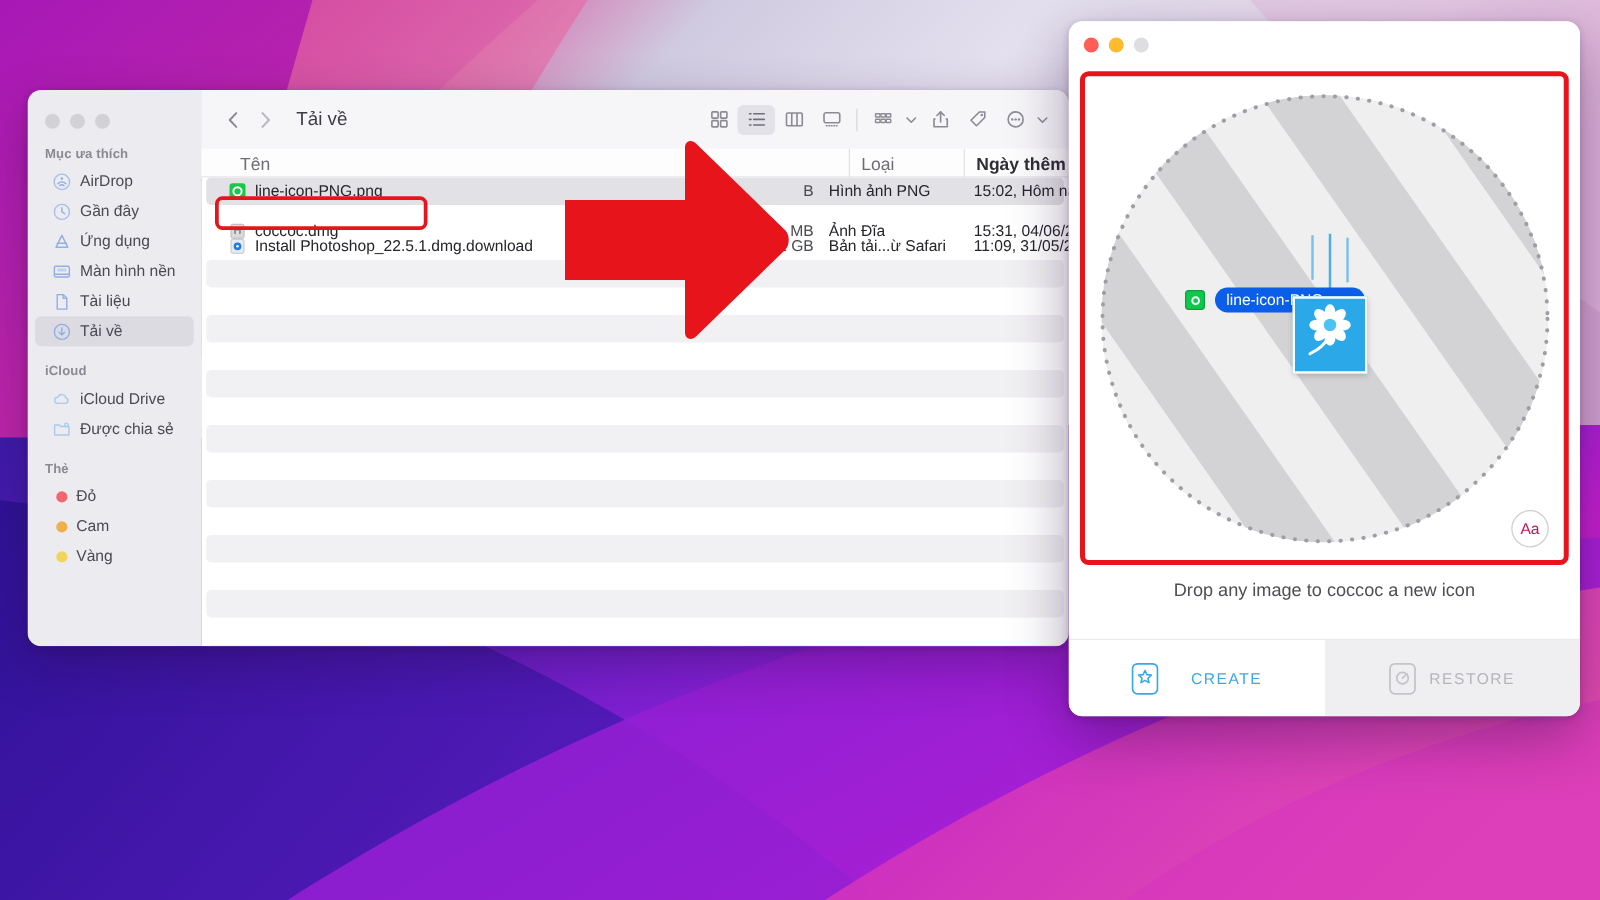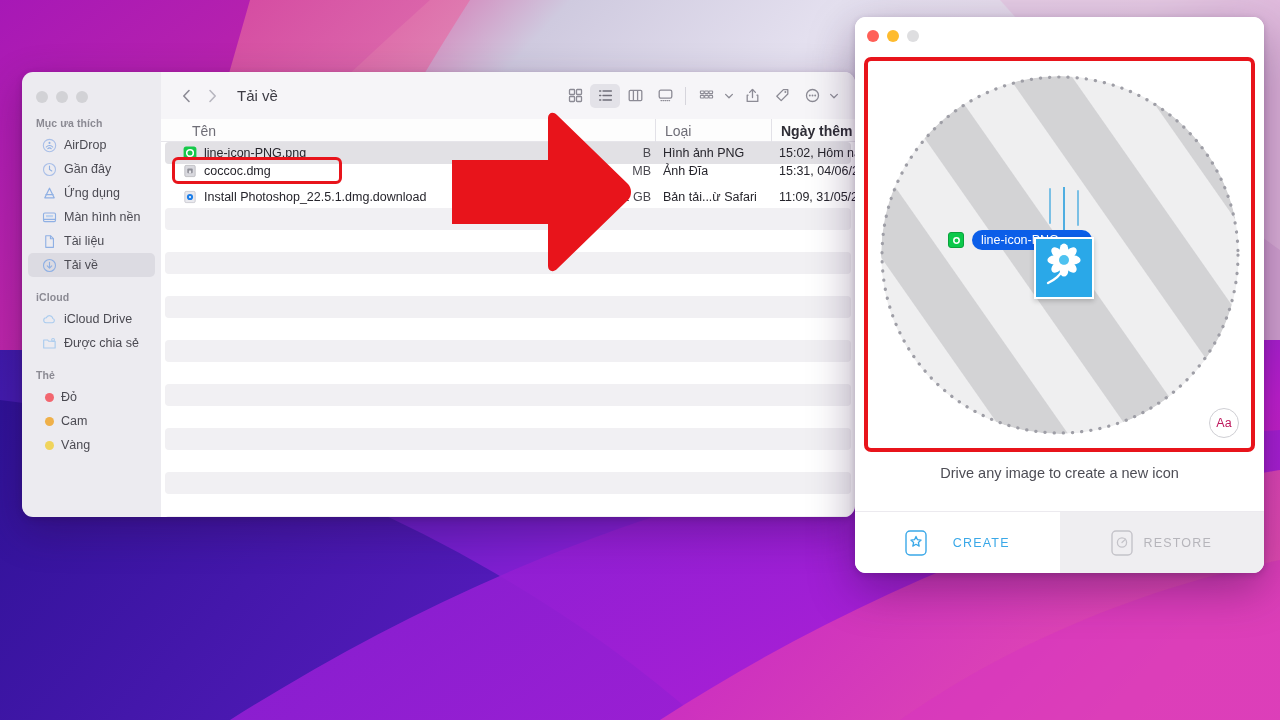--- a/index.html
+++ b/index.html
@@ -395,41 +395,41 @@
       <div class="tb-btn" style="width:14px">
         <svg width="10" height="10" viewBox="0 0 10 10">
           <path d="M1.6 3.4L5 6.8l3.4-3.4" fill="none" stroke="#8c8b95" stroke-width="1.3" stroke-linecap="round" stroke-linejoin="round"></path>
         </svg>
       </div>
     </div>
 
     <div id="col-head">
       <div class="ch" style="left:22px">Tên</div>
       <div class="ch" style="left:418px"></div>
-      <div class="ch divided" style="left:494px">Loại</div>
+      <div class="ch divided" style="left:518px">Loại</div>
       <div class="ch divided bold" style="left:610px">Ngày thêm</div>
     </div>
 
     <div id="rows">
 
       <div class="frow sel" style="top:0">
         <div class="stripe"></div>
         <div class="cell c-name">
           <svg class="fico" viewBox="0 0 14 14">
             <rect x="0.6" y="0.6" width="12.8" height="12.8" rx="2.6" fill="#16c94a"></rect>
             <circle cx="7" cy="7" r="3.3" fill="none" stroke="#fff" stroke-width="1.6"></circle>
           </svg>
           <span>line-icon-PNG.png</span>
         </div>
         <div class="cell c-size">B</div>
         <div class="cell c-kind">Hình ảnh PNG</div>
         <div class="cell c-date">15:02, Hôm nay</div>
       </div>
 
-      <div class="frow" style="top:18px">
+      <div class="frow" style="top:32px">
         <div class="cell c-name">
           <svg class="fico" viewBox="0 0 14 14">
             <rect x="1.8" y="1.4" width="10.4" height="11.2" rx="1.3" fill="#d9d9de" stroke="#b7b7bd" stroke-width="0.8"></rect>
             <rect x="4.3" y="4.6" width="5.4" height="4.6" rx="0.9" fill="#8f8f98"></rect>
             <rect x="5.9" y="6.4" width="2.2" height="2.8" rx="0.5" fill="#e6e6ea"></rect>
           </svg>
           <span>coccoc.dmg</span>
         </div>
         <div class="cell c-size">MB</div>
         <div class="cell c-kind">Ảnh Đĩa</div>
@@ -548,21 +548,21 @@
           </g>
           <circle cx="26" cy="19" r="5" fill="#4ec2f0"></circle>
           <path d="M26 25c-3 10-10 14-16 17" fill="none" stroke="#ffffff" stroke-width="2.4" stroke-linecap="round"></path>
         </svg>
       </div>
     </div>
 
     <div id="aa-badge">Aa</div>
   </div>
 
-  <div id="drop-hint">Drive any image to create a new icon</div>
+  <div id="drop-hint">Drop any image to coccoc a new icon</div>
 
   <div id="iconapp-actions">
     <div class="action" id="act-create">
       <svg class="act-ico" viewBox="0 0 22 26">
         <rect x="1" y="1" width="20" height="24" rx="4" fill="none" stroke="#3aa8e8" stroke-width="1.4"></rect>
         <path d="M11 6.4l1.5 3.3 3.6.4-2.7 2.5.8 3.5L11 14.3l-3.2 1.8.8-3.5-2.7-2.5 3.6-.4z" fill="none" stroke="#3aa8e8" stroke-width="1.3" stroke-linejoin="round"></path>
       </svg>
       <span>CREATE</span>
     </div>
     <div class="action" id="act-restore">

